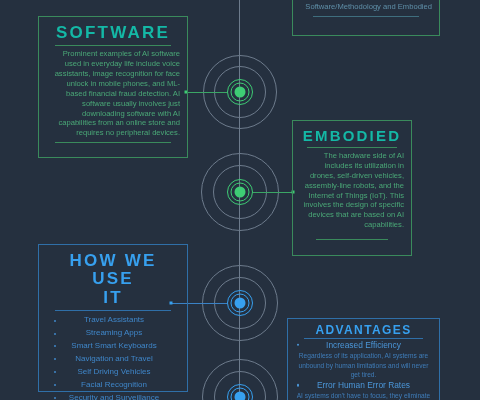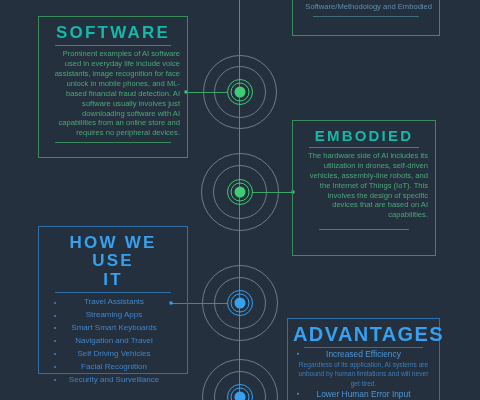--- a/index.html
+++ b/index.html
@@ -99,29 +99,29 @@
   
   #panel-header {
     left: 292px; top: -30px; width: 148px; height: 66px;
     padding-top: 0;
   }
   #panel-header .body { font-size: 7.6px; color: #5f8fa8; margin-top: 31px; }
   #panel-header .rule { margin-top: 4px; width: 80%; background: #3f6e7e; }
 
   
   #panel-embodied {
-    left: 292px; top: 120px; width: 144px; height: 136px;
+    left: 292px; top: 120px; width: 120px; height: 136px;
   }
   #panel-embodied .ptitle { font-size: 15px; }
   #panel-embodied .body { font-size: 7.6px; }
   #panel-embodied .rule.bottom { margin-top: 9px; width: 70%; }
 
   
   #panel-howweuse {
-    left: 38px; top: 226px; width: 150px; height: 148px;
+    left: 38px; top: 244px; width: 150px; height: 148px;
   }
   #panel-howweuse .ptitle { font-size: 17px; }
   #panel-howweuse ul {
     list-style: none;
     margin: 0;
     padding: 0 0 0 2px;
   }
   #panel-howweuse li {
     font-size: 8px;
     color: #3f86c9;
@@ -137,21 +137,21 @@
     width: 2px; height: 2px;
     border-radius: 50%;
     background: #3f86c9;
   }
 
   
   #panel-advantages {
     left: 287px; top: 318px; width: 153px; height: 90px;
     padding: 3px 5px 0 5px;
   }
-  #panel-advantages .ptitle { font-size: 20px; letter-spacing: 1.4px; }
+  #panel-advantages .ptitle { font-size: 12px; letter-spacing: 1.4px; }
   #panel-advantages .rule { margin: 1px auto 0 auto; width: 84%; }
   #panel-advantages .adv-head {
     font-size: 8.4px; color: #4b96d8; position: relative; line-height: 1.45;
   }
   #panel-advantages .adv-head .bullet {
     position: absolute; left: 4px; top: 50%;
     transform: translateY(-50%);
     width: 2.4px; height: 2.4px; border-radius: 50%; background: #4b96d8;
   }
   #panel-advantages .adv-body {
@@ -250,18 +250,18 @@
       </ul>
 
   </div>
 
   <div class="panel blue" id="panel-advantages">
     <div class="ptitle blue">ADVANTAGES</div>
     <div class="rule blue"></div>
     <div id="adv-entries">
         <div class="adv-head"><span class="bullet"></span><span>Increased Efficiency</span></div>
         <div class="adv-body">Regardless of its application, AI systems are unbound by human limitations and will never get tired.</div>
-        <div class="adv-head"><span class="bullet"></span><span>Lower Human Error Input</span></div>
+        <div class="adv-head"><span class="bullet"></span><span>Error Human Error Rates</span></div>
         <div class="adv-body">AI systems don't have to focus, they eliminate the risk of human error, producing a more accurate result.</div>
       </div>
   </div>
 
 </div>
 
 </body></html>

